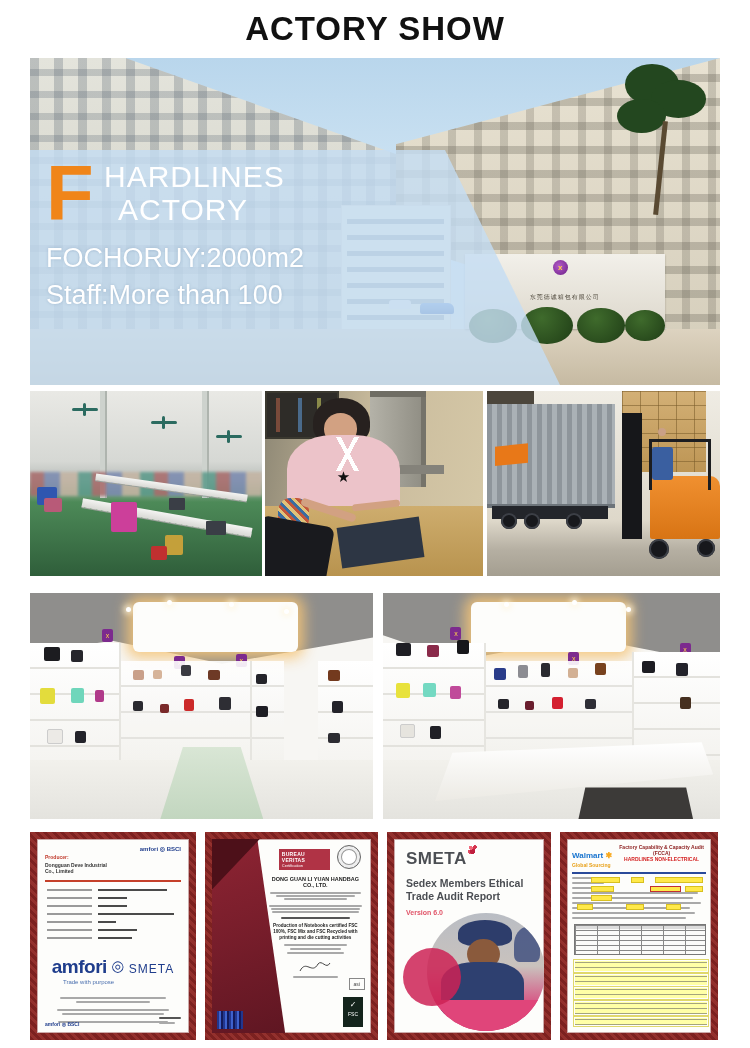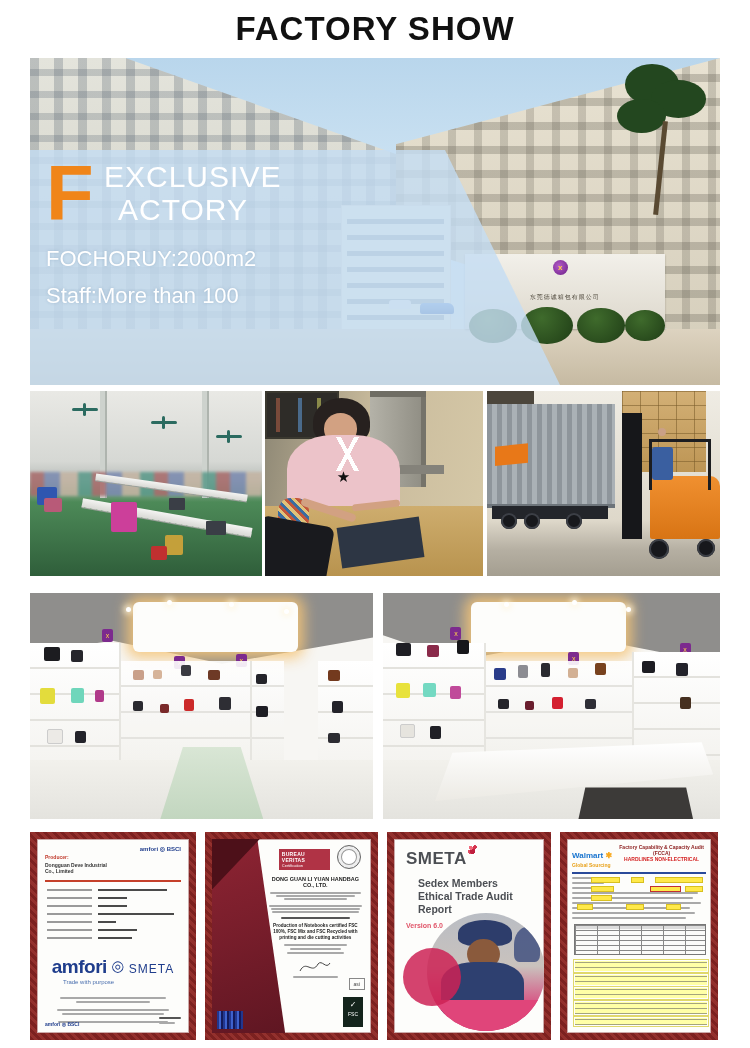--- a/index.html
+++ b/index.html
@@ -39,21 +39,21 @@
     color:#ffd24a;font-size:8px;font-weight:bold;}
   .sign-text{position:absolute;left:0;right:0;top:52%;text-align:center;font-size:6px;color:#4a4438;letter-spacing:1px;}
   .bush{position:absolute;background:radial-gradient(circle at 40% 30%,#3f6b2c,#1f3d16);border-radius:50%;}
   .car-blue{left:56.5%;top:75%;width:34px;height:11px;background:linear-gradient(#5b8fd6,#2a57a8);border-radius:4px 6px 2px 2px;}
   .car-white{left:52%;top:74%;width:22px;height:9px;background:#e8e8e8;border-radius:3px;}
   .hero-overlay{left:0;top:92px;width:530px;height:235px;background:rgba(197,221,243,.82);
     clip-path:polygon(0 0,78.3% 0,100% 100%,0 100%);}
   .hero-letter{left:16px;top:96px;font-size:78px;line-height:1;font-weight:bold;color:#F08519;}
   .hero-brand{left:74px;top:102px;color:#fff;font-size:30px;line-height:33px;letter-spacing:1px;}
   .hero-brand .l2{padding-left:14px;}
-  .hero-stats{left:16px;top:182px;color:#fff;font-size:22px;line-height:37px;white-space:nowrap;
+  .hero-stats{left:16px;top:182px;color:#fff;font-size:27px;line-height:37px;white-space:nowrap;
     text-shadow:0 0 3px rgba(120,150,180,.45);}
 
   
   .p-workshop{left:30px;top:391px;width:232px;height:185px;background:linear-gradient(#e9e9e5 0%,#d6d8d4 38%,#b9beba 48%,#4d8a58 60%,#2f5e3a 100%);}
   .fan{position:absolute;width:26px;height:3px;background:#2b6b60;border-radius:2px;}
   .fan::after{content:"";position:absolute;left:11px;top:-5px;width:3px;height:13px;background:#2b6b60;border-radius:2px;}
   .pillar{position:absolute;top:0;width:7px;height:58%;background:#cdd2cd;box-shadow:inset -2px 0 0 #aeb4ae;}
   .crowd{position:absolute;left:0;top:44%;width:100%;height:13%;filter:blur(1.5px);opacity:.85;
     background:repeating-linear-gradient(90deg,#a86a6a 0 14px,#7a8ab0 14px 30px,#c4b4a2 30px 48px,#5a9a8a 48px 62px);}
   .wtable{position:absolute;background:linear-gradient(#f4f4f2,#d8d8d4);box-shadow:0 1px 0 #9aa09a;}
@@ -165,21 +165,21 @@
     font-size:5px;text-align:center;padding-top:14px;box-sizing:border-box;}
   .bv-fsc::before{content:"✓";position:absolute;left:0;right:0;top:3px;font-size:8px;color:#fff;}
   .bv-stamp{position:absolute;left:3%;bottom:2%;width:26px;height:18px;
     background:repeating-linear-gradient(90deg,#1a3a9a 0 2px,#3a6ae0 2px 4px,#0a1a60 4px 6px);opacity:.9;}
   .smeta-brand{margin:10px 0 0 12px;font-size:17px;font-weight:bold;color:#4b4e53;letter-spacing:.5px;position:relative;display:inline-block;}
   .smeta-dots{position:absolute;right:-11px;top:-5px;width:11px;height:11px;border-radius:50%;
     background:radial-gradient(circle at 35% 35%,#f06a7a 0 2px,transparent 2px),
                radial-gradient(circle at 70% 30%,#d5344e 0 2px,transparent 2px),
                radial-gradient(circle at 50% 65%,#c01f3e 0 3px,transparent 3px),
                radial-gradient(circle at 25% 70%,#e04a62 0 2px,transparent 2px),#fff;}
-  .smeta-title{margin:8px 12px 0 24px;font-size:10.5px;font-weight:bold;color:#4b4e53;line-height:1.25;}
+  .smeta-title{margin:8px 12px 0 12px;font-size:10.5px;font-weight:bold;color:#4b4e53;line-height:1.25;}
   .smeta-version{margin:6px 12px 0 12px;font-size:7px;color:#e05468;font-weight:bold;}
   .smeta-photo{position:absolute;left:22%;top:38%;width:118px;height:118px;border-radius:50%;overflow:hidden;
     background:linear-gradient(#b9bdc4 0%,#c9c2bd 45%,#d8497e 80%,#c92a60 100%);}
   .sp-cap{position:absolute;left:26%;top:6%;width:46%;height:22%;background:#2d3d6b;border-radius:50% 50% 30% 30%;}
   .sp-face{position:absolute;left:34%;top:22%;width:28%;height:26%;background:#8a5a3c;border-radius:50%;}
   .sp-polo{position:absolute;left:12%;top:42%;width:70%;height:44%;background:#2e4070;border-radius:40% 40% 0 0;}
   .sp-worker2{position:absolute;right:4%;top:12%;width:22%;height:30%;background:#3a4a7c;border-radius:50% 50% 20% 20%;opacity:.8;}
   .sp-worker2::before{content:"";position:absolute;left:25%;top:-28%;width:10px;height:10px;border-radius:50%;background:#caa086;}
   .sp-pink{position:absolute;left:0;bottom:0;width:100%;height:26%;background:#e0457a;}
   .smeta-circle{position:absolute;left:6%;top:56%;width:58px;height:58px;border-radius:50%;background:#cc2255;opacity:.85;}
@@ -199,21 +199,21 @@
       linear-gradient(#dcdcdc 0 4px,#fbfbf9 4px);}
   .wm-band{position:absolute;left:4%;width:92%;background:#ffffa6;border:1px solid #e0d86a;
     background-image:repeating-linear-gradient(180deg,transparent 0 2px,rgba(90,90,90,.55) 2px 3px,transparent 3px 5px);
     background-clip:content-box;padding:1px;}
 </style>
 </head>
 <body>
 
 <div id="canvas">
 
-  <div id="page-title" class="abs">FACTORY SHOW</div>
+  <div id="page-title" class="abs">ACTORY SHOW</div>
 
   <div class="photo hero">
     <div class="abs bldg-left"></div>
     <div class="abs bldg-right"></div>
     <div class="abs bldg-center">
         <div class="bands"></div>
       </div>
     <div class="abs palm">
       <span class="frond" style="left:10%;top:4%;width:60%;height:26%;"></span>
       <span class="frond" style="left:38%;top:14%;width:62%;height:24%;"></span>
@@ -227,21 +227,21 @@
       <span class="sign-logo">x</span>
       <span class="sign-text">东莞德诚箱包有限公司</span>
       <span class="bush" style="left:2%;bottom:-18%;width:24%;height:45%;"></span>
       <span class="bush" style="left:28%;bottom:-20%;width:26%;height:50%;"></span>
       <span class="bush" style="left:56%;bottom:-18%;width:24%;height:46%;"></span>
       <span class="bush" style="left:80%;bottom:-16%;width:20%;height:42%;"></span>
     </div>
     <div class="abs hero-overlay"></div>
     <div class="abs hero-letter">F</div>
     <div class="abs hero-brand">
-      <div>EXCLUSIVE</div>
+      <div>HARDLINES</div>
       <div class="l2">ACTORY</div>
     </div>
     <div class="abs hero-stats">
       <div>FOCHORUY:2000m2</div>
       <div>Staff:More than 100</div>
     </div>
   </div>
 
   <div class="photo p-workshop">
     <span class="fan" style="left:18%;top:9%;"></span>

